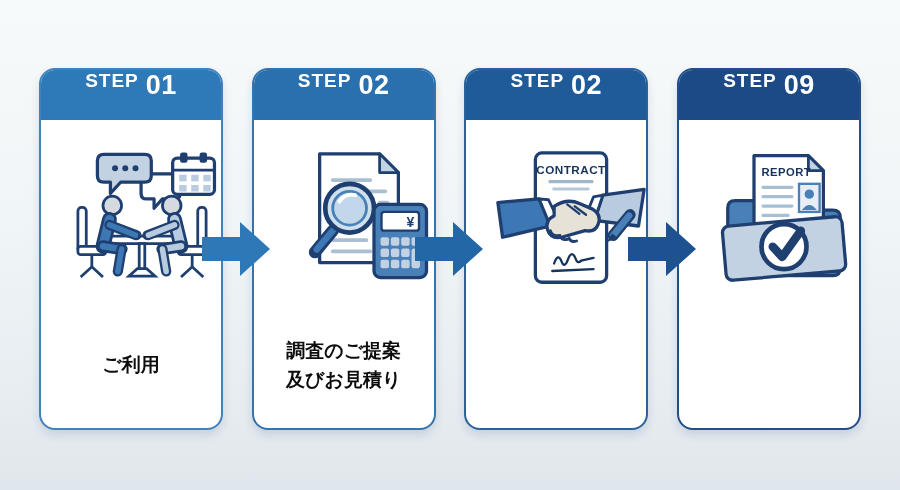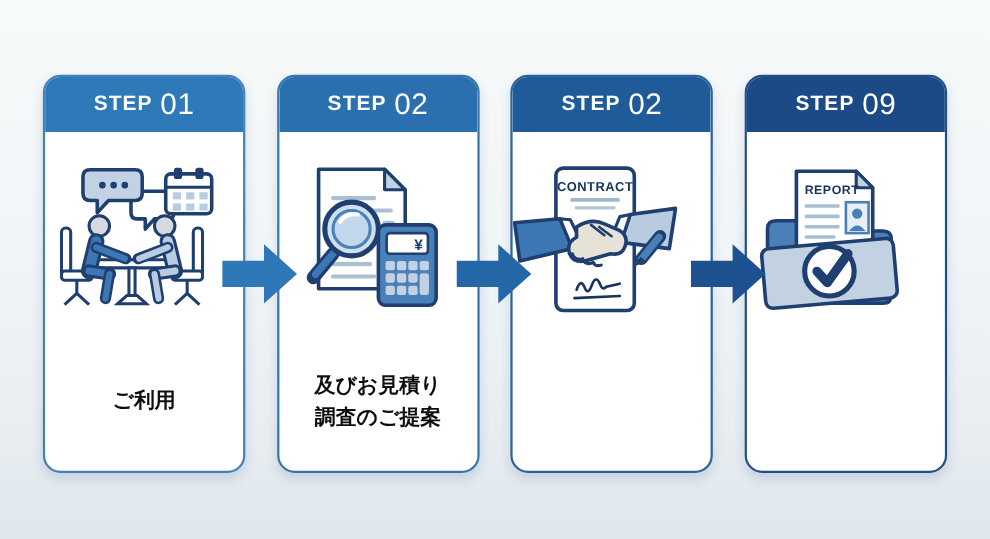--- a/index.html
+++ b/index.html
@@ -17,28 +17,28 @@
     display:flex; justify-content:space-between; padding:0 39px;
   }
   .card {
     width:184px; height:362px; background:#ffffff;
     border:2.5px solid #3874ac; border-radius:16px;
     box-shadow:0 5px 10px rgba(30,60,110,0.14);
     display:flex; flex-direction:column; overflow:hidden;
   }
   .card-header {
     height:50px; flex:0 0 50px; background:#2e78b8;
-    display:flex; align-items:center; justify-content:center; gap:7px;
+    display:flex; justify-content:center; gap:7px;
     color:#ffffff;
   }
   .hdr-word { font-size:19px; font-weight:bold; letter-spacing:1px; }
-  .hdr-num  { font-size:27px; font-weight:normal; letter-spacing:0.5px; }
+  .hdr-num  { font-size:27px; font-weight:bold; letter-spacing:0.5px; }
   .card-icon {
     height:196px; flex:0 0 196px;
-    display:flex; align-items:center; justify-content:flex-start;text-decoration:underline;
+    display:flex; align-items:center; justify-content:flex-end;text-decoration:underline;
   }
   .card-label {
     flex:1 1 auto; display:flex; flex-direction:column;
     align-items:center; justify-content:center;
     padding-bottom:14px;
   }
   .card-label div {
     font-size:19px; font-weight:bold; color:#0d0d0d;
     line-height:1.55; white-space:nowrap;
   }
@@ -171,22 +171,22 @@
                 <rect x="125" y="107" width="9" height="9" rx="2"></rect>
               <rect x="103" y="119" width="9" height="9" rx="2"></rect>
                 <rect x="114" y="119" width="9" height="9" rx="2"></rect>
                 <rect x="125" y="119" width="9" height="9" rx="2"></rect>
               <rect x="136" y="107" width="9" height="21" rx="3"></rect>
             </g>
           </g>
         </svg>
       </div>
       <div class="card-label">
+        <div>調査のご提案</div>
         <div>及びお見積り</div>
-        <div>調査のご提案</div>
       </div>
     </div>
 
     <div class="card" style="border-color: rgb(42, 98, 156);">
       <div class="card-header" style="background: rgb(31, 91, 152);">
         <span class="hdr-word">STEP</span>
         <span class="hdr-num">02</span>
       </div>
       <div class="card-icon">
         <svg viewBox="0 0 160 150" width="150" height="141">

